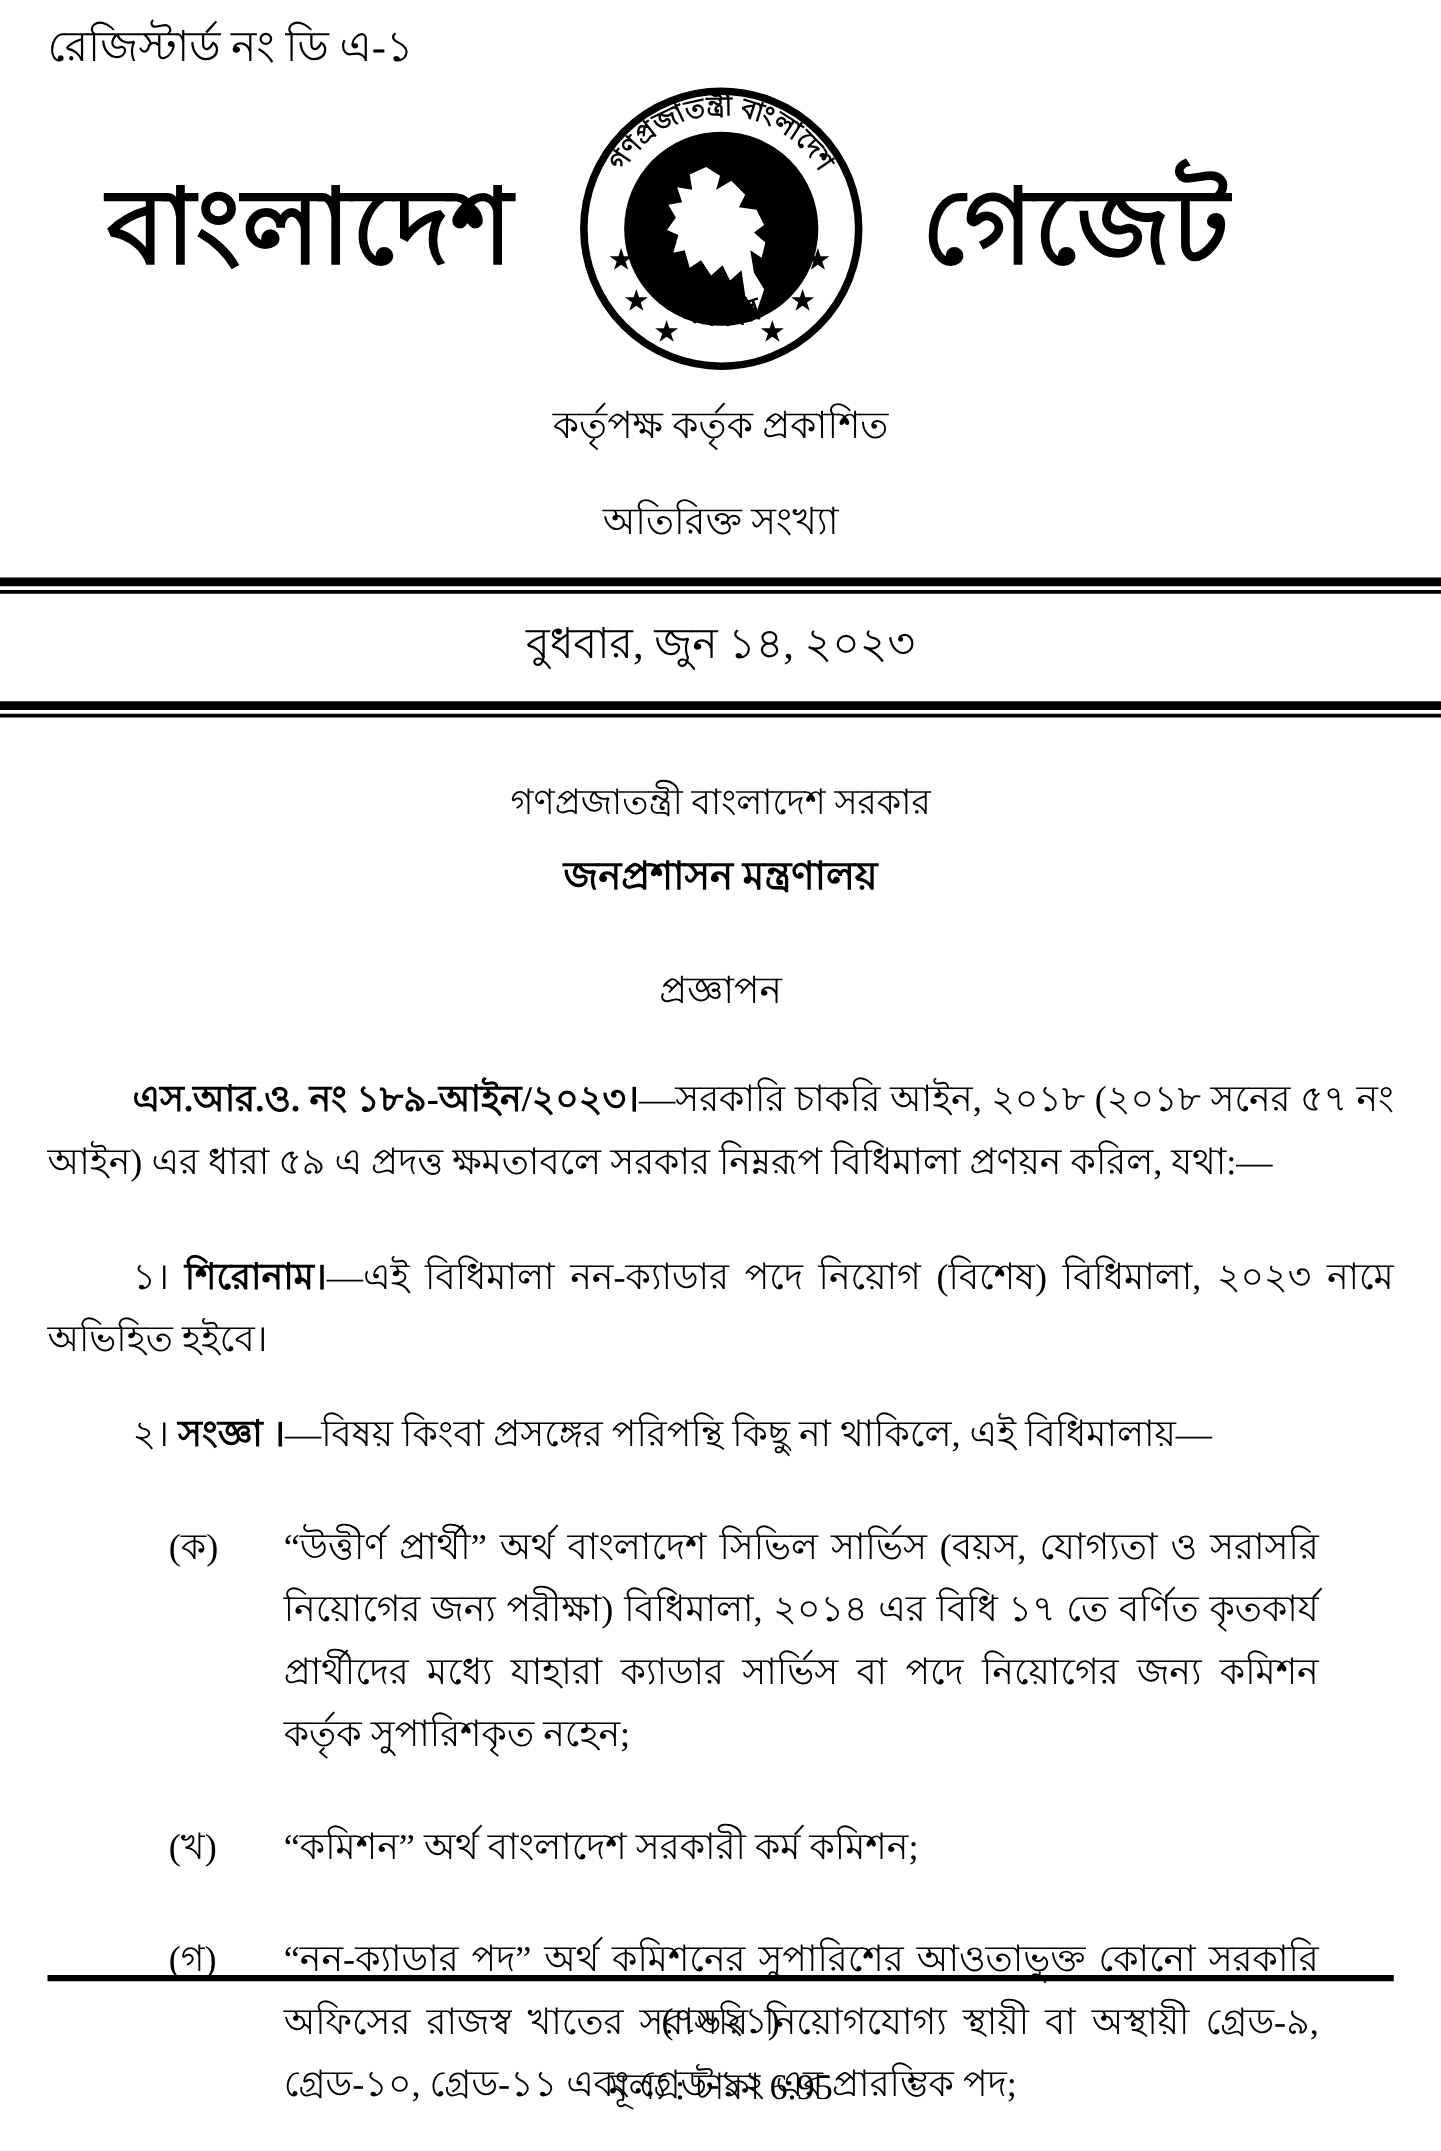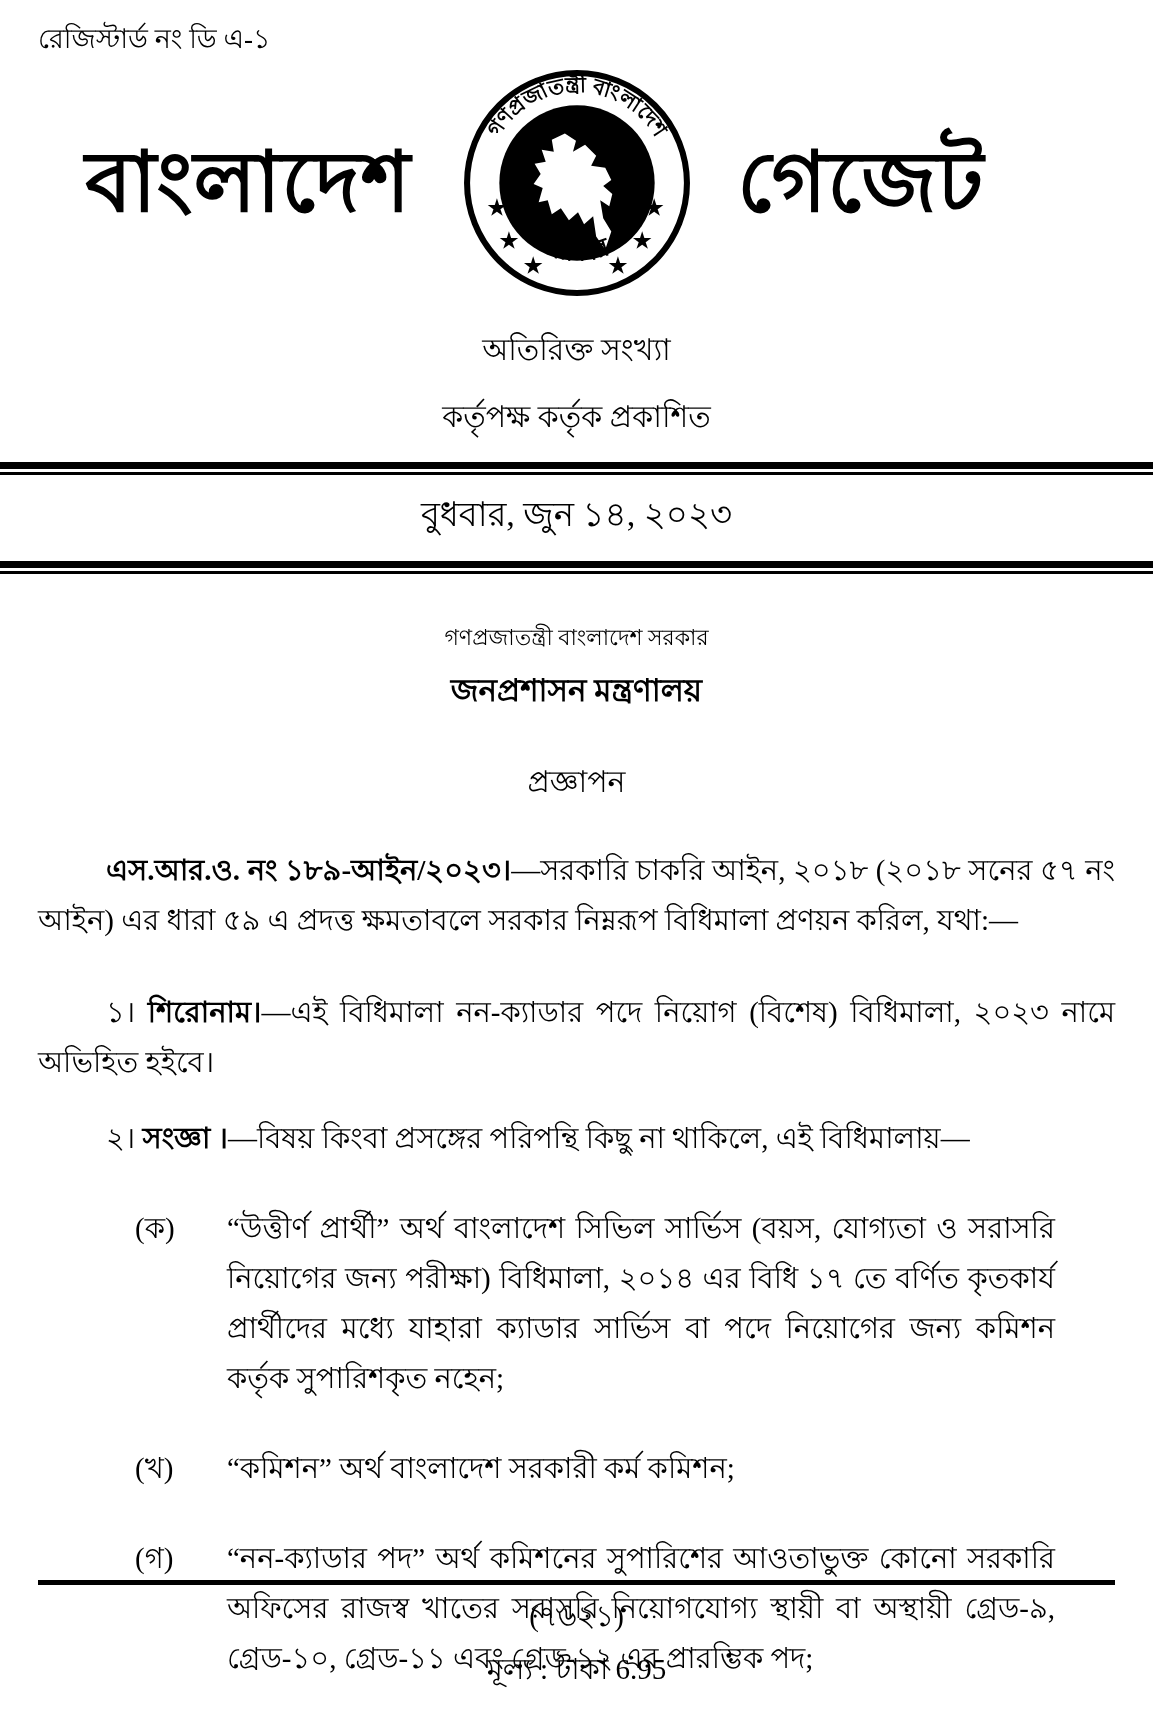--- a/index.html
+++ b/index.html
@@ -5,21 +5,21 @@
   html,body{margin:0;padding:0;background:#ffffff;}
   body{
     width:1153px;height:1721px;position:relative;overflow:hidden;
     font-family:"Liberation Serif","DejaVu Serif",serif;
     color:#000;
     -webkit-font-smoothing:antialiased;
   }
   .page{position:absolute;inset:0;}
   .reg-line{
     padding:20px 38px 0 38px;
-    font-size:27px;line-height:38px;font-weight:500;
+    font-size:34px;line-height:38px;font-weight:500;
   }
   
   .masthead{
     display:grid;grid-template-columns:1fr 232px 1fr;
     align-items:center;margin-top:8px;height:234px;
   }
   .big-title{
     font-size:84px;font-weight:bold;letter-spacing:1px;
     white-space:nowrap;text-align:center;line-height:1;
   }
@@ -30,21 +30,21 @@
   .center-line{text-align:center;}
   .edition{font-size:30px;margin-top:26px;}
   .published{font-size:30px;margin-top:16px;}
   .double-rule{
     margin:18px 0 0 0;height:3px;
     border-top:7px solid #000;border-bottom:3px solid #000;
   }
   .weekday{font-size:34px;margin-top:13px;text-align:center;}
   .rule2{margin-top:16px;}
   
-  .govt{font-size:22px;margin-top:46px;}
+  .govt{font-size:28px;margin-top:46px;}
   .ministry{font-size:31px;font-weight:bold;margin-top:9px;}
   .branch{font-size:31px;font-weight:bold;margin-top:7px;}
   .notification{font-size:30px;margin-top:40px;}
   .dateline{font-size:30px;margin-top:36px;}
   
   .doc-body{padding:0 38px;font-size:29px;line-height:50px;}
   .para{margin:0;text-align:justify;text-indent:68px;}
   .para-sro{margin-top:36px;}
   .para-rule1{margin-top:42px;}
   .para-rule2{margin-top:26px;}
@@ -97,22 +97,22 @@
         <text x="62" y="205" font-size="24" fill="#000">★</text>
         <text x="182" y="148" font-size="24" fill="#000">★</text>
         <text x="170" y="180" font-size="24" fill="#000">★</text>
         <text x="146" y="205" font-size="24" fill="#000">★</text>
       </svg>
     </div>
 
     <div class="big-title right">গেজেট</div>
   </div>
 
+  <div class="center-line published">কর্তৃপক্ষ কর্তৃক প্রকাশিত</div>
   <div class="center-line edition">অতিরিক্ত সংখ্যা</div>
-  <div class="center-line published">কর্তৃপক্ষ কর্তৃক প্রকাশিত</div>
 
   <div class="double-rule"></div>
 
   <div class="center-line weekday">বুধবার, জুন ১৪, ২০২৩</div>
 
   <div class="double-rule rule2"></div>
 
   <div class="center-line govt">গণপ্রজাতন্ত্রী বাংলাদেশ সরকার</div>
   <div class="center-line ministry">জনপ্রশাসন মন্ত্রণালয়</div>
   <div class="center-line notification">প্রজ্ঞাপন</div>

